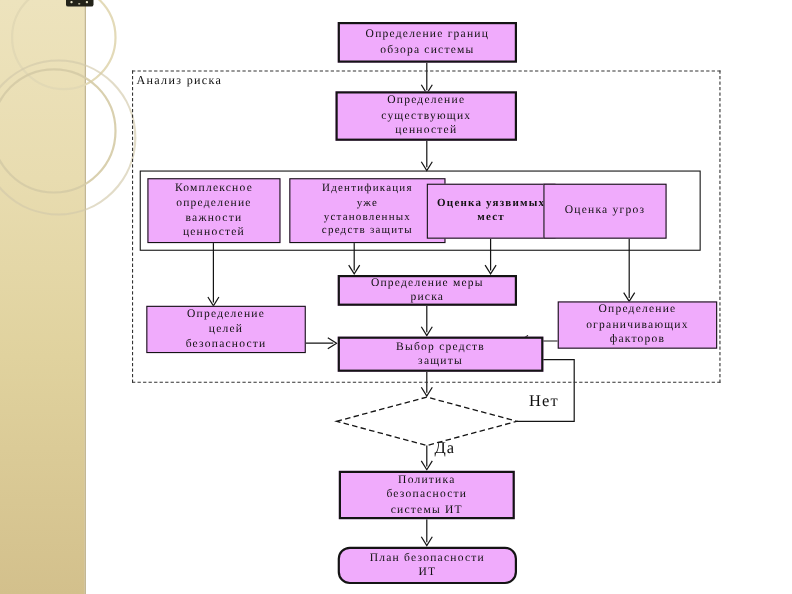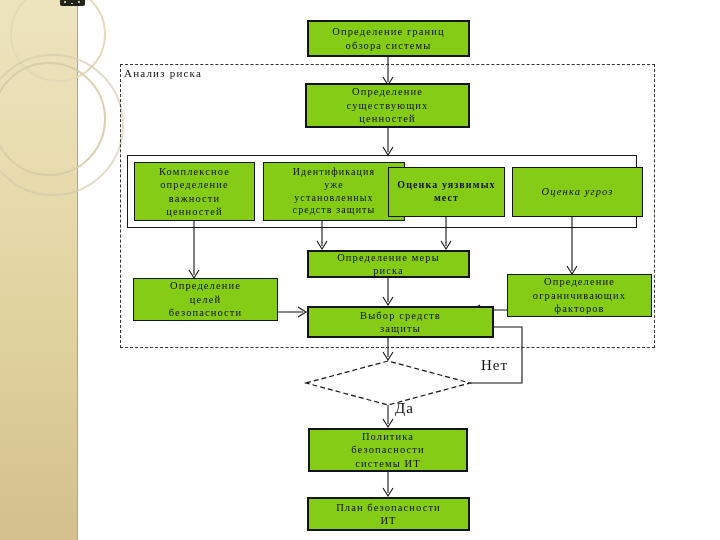--- a/index.html
+++ b/index.html
@@ -27,21 +27,21 @@
     background:#23231a;border-radius:0 0 2px 2px;z-index:3;
   }
   .chip i{position:absolute;width:1.5px;height:1.5px;background:#e8e3c8;border-radius:50%;}
   .chip i:nth-child(1){left:4px;top:1px;}
   .chip i:nth-child(2){left:11px;top:2.5px;}
   .chip i:nth-child(3){left:18px;top:1px;}
 
   
   .connectors{position:absolute;inset:0;z-index:1;}
   .box{
-    position:absolute;background:#84cc16;border:1.6px solid #141414;
+    position:absolute;background:#f0abfc;border:1.6px solid #141414;
     display:flex;align-items:center;justify-content:center;
     text-align:center;font-size:10.5px;line-height:1.28;letter-spacing:1.1px;
     white-space:pre-line;z-index:2;box-sizing:border-box;
   }
   .box.thick{border-width:2px;}
   .group-frame{
     position:absolute;border:1.3px solid #141414;background:transparent;z-index:1;box-sizing:border-box;
   }
   .dashed-region{
     position:absolute;left:120px;top:64px;width:535px;height:284px;
@@ -57,27 +57,27 @@
   .edge-label{position:absolute;font-size:15px;letter-spacing:1px;z-index:2;}
   .edge-label.no{left:481px;top:357px;}
   .edge-label.yes{left:395px;top:400px;}
 
   
   #n-scope        {left:307px;top:20px; width:163px;height:37px;}
   #n-values       {left:305px;top:83px; width:165px;height:45px;}
   #n-importance   {left:134px;top:162px;width:121px;height:59px;border-width:1.4px;}
   #n-identification{left:263px;top:162px;width:142px;height:59px;border-width:1.4px;font-size:10px;}
   #n-vulnerabilities{left:388px;top:167px;width:117px;height:50px;border-width:1.4px;font-size:10px;font-weight:bold;}
-  #n-threats      {left:512px;top:167px;width:131px;height:50px;border-width:1.4px;font-style:italic;}
+  #n-threats      {left:494px;top:167px;width:112px;height:50px;border-width:1.4px;}
   #n-risk-measure {left:307px;top:250px;width:163px;height:28px;}
   #n-goals        {left:133px;top:278px;width:145px;height:43px;}
   #n-constraints  {left:507px;top:274px;width:145px;height:43px;}
   #n-selection    {left:307px;top:306px;width:187px;height:32px;}
   #n-policy       {left:308px;top:428px;width:160px;height:44px;}
-  #n-plan         {left:307px;top:497px;width:163px;height:34px;}
+  #n-plan         {left:307px;top:497px;width:163px;height:34px;border-radius:11px;}
   #frame-row      {left:127px;top:155px;width:510px;height:73px;}
 </style>
 </head>
 <body>
 
 <div class="stage">
 
   <div class="sidebar"></div>
   <div class="deco c1"></div>
   <div class="deco c3"></div>

